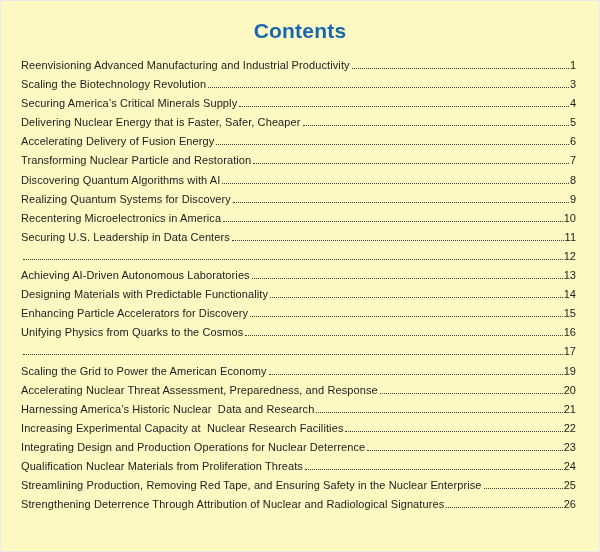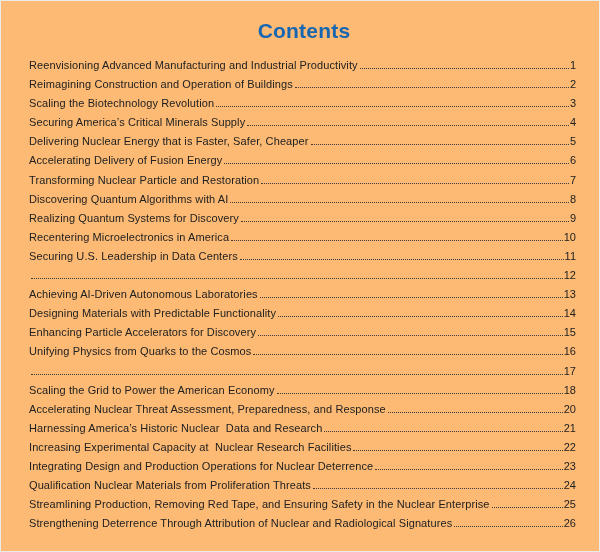--- a/index.html
+++ b/index.html
@@ -5,25 +5,24 @@
   html, body {
     margin: 0;
     padding: 0;
     background: #ffffff;
   }
   .page {
     position: relative;
     width: 600px;
     height: 552px;
     box-sizing: border-box;
-    background: #fdba74;
+    background: #fef9c3;
     border: 1px solid #ebebeb;
     overflow: hidden;
     font-family: "Liberation Sans", sans-serif;
-    padding-left: 8px;
   }
   .title {
     margin: 0;
     padding-top: 18px;
     text-align: center;
     color: #1666b2;
     font-size: 21px;
     font-weight: 700;
     letter-spacing: 0.2px;
   }
@@ -57,25 +56,20 @@
 <body>
 
 <div class="page">
   <h1 class="title">Contents</h1>
 
   <div class="toc">
     <div class="row">
       <span class="entry-title">Reenvisioning Advanced Manufacturing and Industrial Productivity</span>
       <span class="dots"></span>
       <span class="entry-page">1</span>
-    </div>
-    <div class="row">
-      <span class="entry-title">Reimagining Construction and Operation of Buildings</span>
-      <span class="dots"></span>
-      <span class="entry-page">2</span>
     </div>
     <div class="row">
       <span class="entry-title">Scaling the Biotechnology Revolution</span>
       <span class="dots"></span>
       <span class="entry-page">3</span>
     </div>
     <div class="row">
       <span class="entry-title">Securing America’s Critical Minerals Supply</span>
       <span class="dots"></span>
       <span class="entry-page">4</span>
@@ -139,21 +133,21 @@
       <span class="dots"></span>
       <span class="entry-page">16</span>
     </div>
     <div class="row">
       <span class="dots"></span>
       <span class="entry-page">17</span>
     </div>
     <div class="row">
       <span class="entry-title">Scaling the Grid to Power the American Economy</span>
       <span class="dots"></span>
-      <span class="entry-page">18</span>
+      <span class="entry-page">19</span>
     </div>
     <div class="row">
       <span class="entry-title">Accelerating Nuclear Threat Assessment, Preparedness, and Response</span>
       <span class="dots"></span>
       <span class="entry-page">20</span>
     </div>
     <div class="row">
       <span class="entry-title">Harnessing America’s Historic Nuclear  Data and Research</span>
       <span class="dots"></span>
       <span class="entry-page">21</span>

